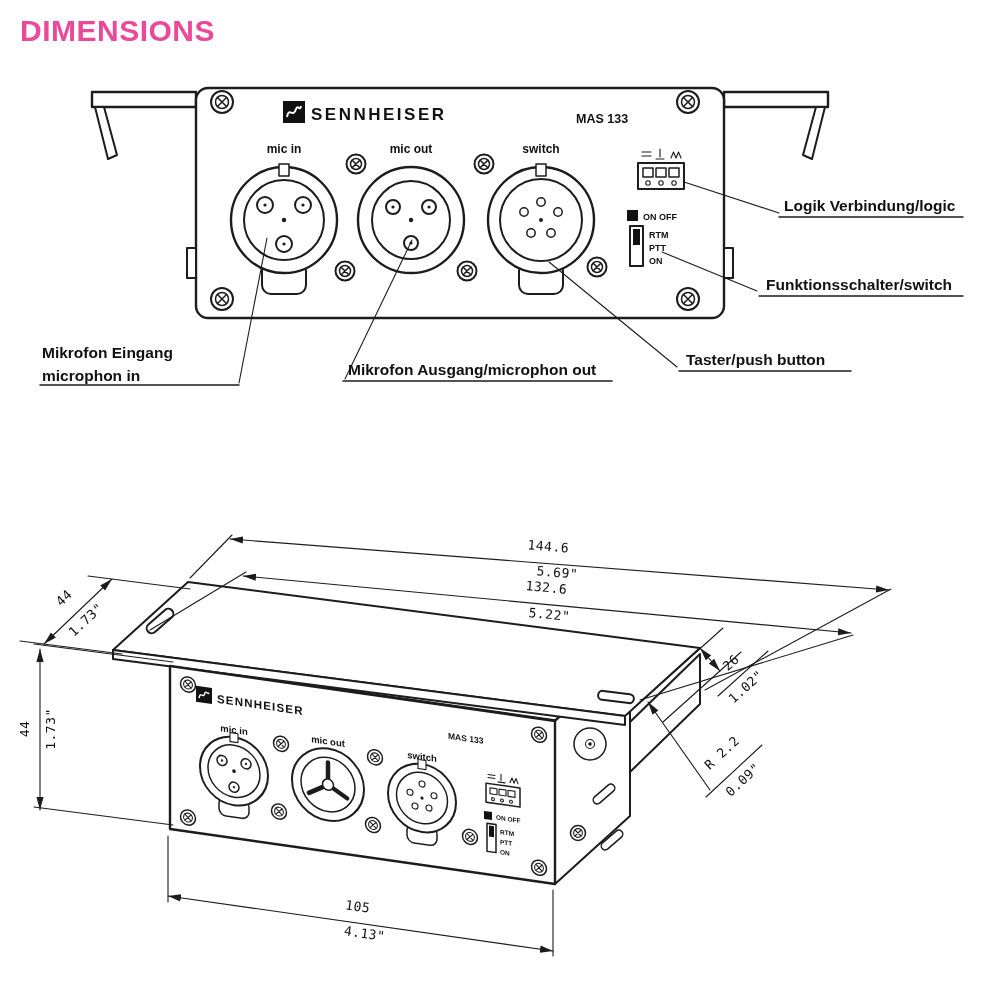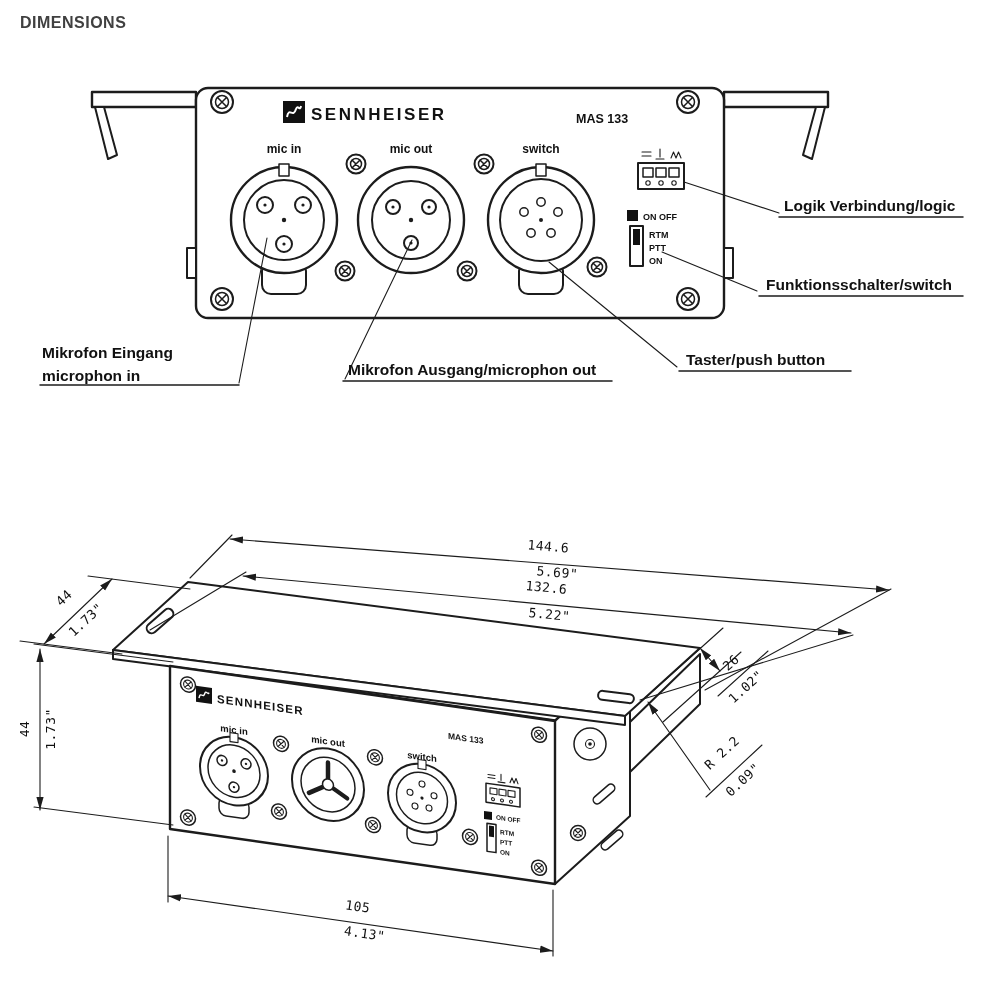--- a/index.html
+++ b/index.html
@@ -1,18 +1,18 @@
 <!DOCTYPE html>
 <html><head>
 <meta charset="utf-8">
 <style>
   *{margin:0;padding:0;box-sizing:border-box}
   html,body{width:986px;height:986px;background:#fff;font-family:"Liberation Sans",sans-serif}
   .stage{position:relative;width:986px;height:986px;background:#fff;overflow:hidden}
-  .page-title{position:absolute;top:14px;left:20px;font-size:16px;font-weight:bold;color:#404040;letter-spacing:.5px}
+  .page-title{position:absolute;top:14px;left:20px;font-size:30px;font-weight:bold;color:#ec4899;letter-spacing:.5px}
   svg{position:absolute;left:0;top:0}
   .ln{stroke:#1c1c1c;fill:none;stroke-linecap:round;stroke-linejoin:round}
   .w25{stroke-width:2.4}
   .w2{stroke-width:2}
   .w15{stroke-width:1.5}
   .w1{stroke-width:1.1}
   .fw{fill:#fff}
   text{fill:#111}
   .dim{font-family:"DejaVu Sans Mono","Liberation Mono",monospace;font-size:13px;letter-spacing:.5px}
   .callout{font-size:15.5px;font-weight:600}

